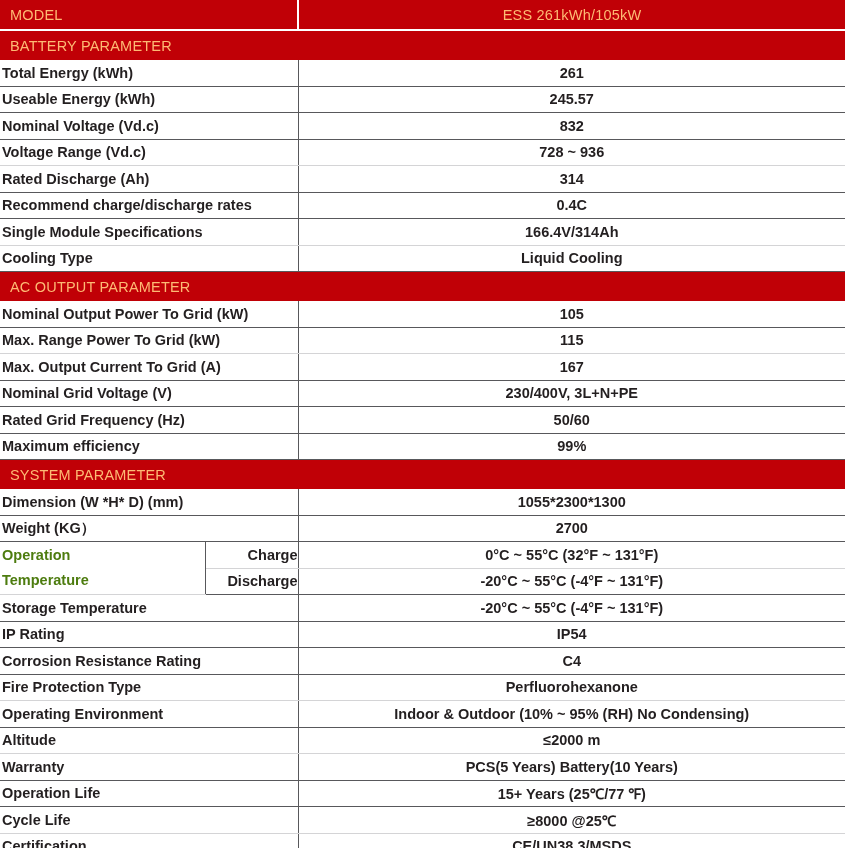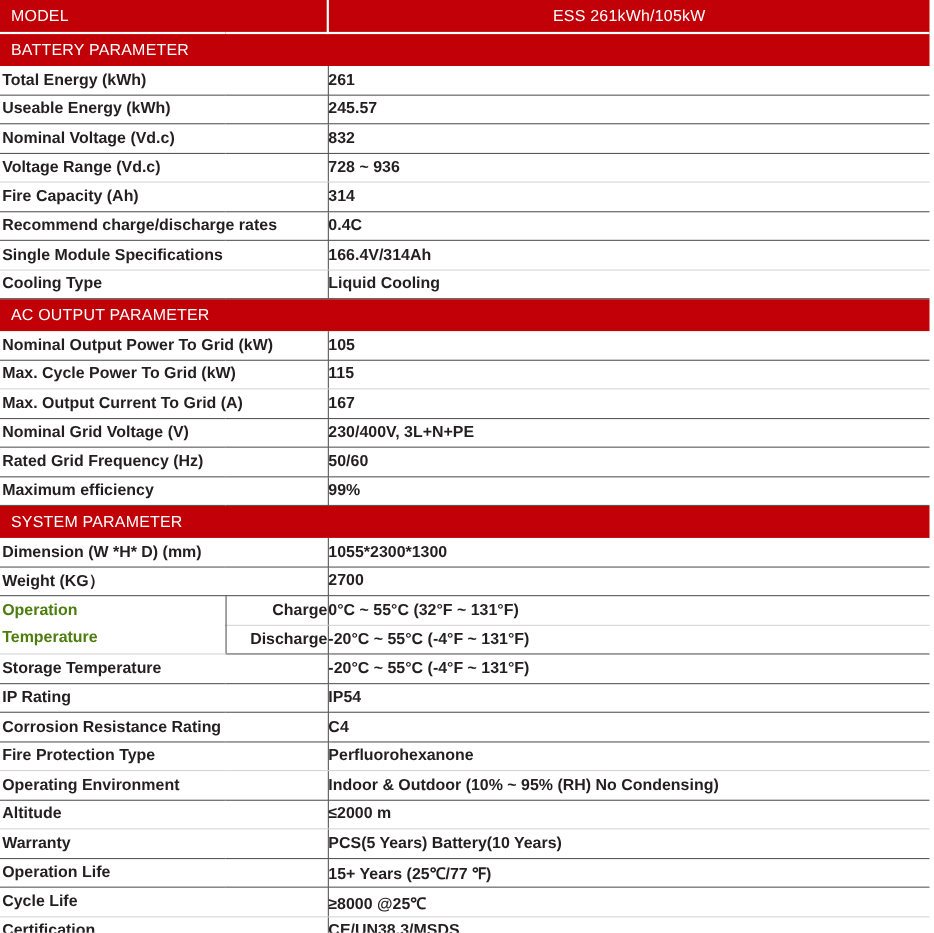--- a/index.html
+++ b/index.html
@@ -16,21 +16,21 @@
 
   .spec-table {
     width: 845px;
     border-collapse: collapse;
     table-layout: fixed;
   }
 
   
   .section-row td {
     background: #c00006;
-    color: #ffffff;
+    color: #fdba74;
     font-size: 14.5px;
     font-weight: 400;
     letter-spacing: 0.2px;
     height: 29px;
     padding: 0 0 0 10px;
     border: none;
     vertical-align: middle;
   }
   .section-row.model-row td.model-label {
     border-right: 2px solid #ffffff;
@@ -53,21 +53,21 @@
     vertical-align: middle;
     padding: 0;
     font-weight: bold;
   }
   .data-row td.label {
     padding-left: 2px;
     text-align: left;
     border-right: 1px solid #58585b;
   }
   .data-row td.value {
-    text-align: left;
+    text-align: center;
   }
   .data-row td.sublabel {
     text-align: right;
     border-right: 1px solid #58585b;
   }
   
   .data-row.light td {
     border-bottom-color: #d4d4d6;
   }
 
@@ -118,21 +118,21 @@
     </tr>
     <tr class="data-row">
       <td class="label" colspan="2">Nominal Voltage (Vd.c)</td>
       <td class="value">832</td>
     </tr>
     <tr class="data-row light">
       <td class="label" colspan="2">Voltage Range (Vd.c)</td>
       <td class="value">728 ~ 936</td>
     </tr>
     <tr class="data-row">
-      <td class="label" colspan="2">Fire Capacity (Ah)</td>
+      <td class="label" colspan="2">Rated Discharge (Ah)</td>
       <td class="value">314</td>
     </tr>
     <tr class="data-row">
       <td class="label" colspan="2">Recommend charge/discharge rates</td>
       <td class="value">0.4C</td>
     </tr>
     <tr class="data-row light">
       <td class="label" colspan="2">Single Module Specifications</td>
       <td class="value">166.4V/314Ah</td>
     </tr>
@@ -143,21 +143,21 @@
 
     <tr class="section-row">
       <td colspan="3">AC OUTPUT PARAMETER</td>
     </tr>
 
     <tr class="data-row">
       <td class="label" colspan="2">Nominal Output Power To Grid (kW)</td>
       <td class="value">105</td>
     </tr>
     <tr class="data-row light">
-      <td class="label" colspan="2">Max. Cycle Power To Grid (kW)</td>
+      <td class="label" colspan="2">Max. Range Power To Grid (kW)</td>
       <td class="value">115</td>
     </tr>
     <tr class="data-row">
       <td class="label" colspan="2">Max. Output Current To Grid (A)</td>
       <td class="value">167</td>
     </tr>
     <tr class="data-row">
       <td class="label" colspan="2">Nominal Grid Voltage (V)</td>
       <td class="value">230/400V, 3L+N+PE</td>
     </tr>

